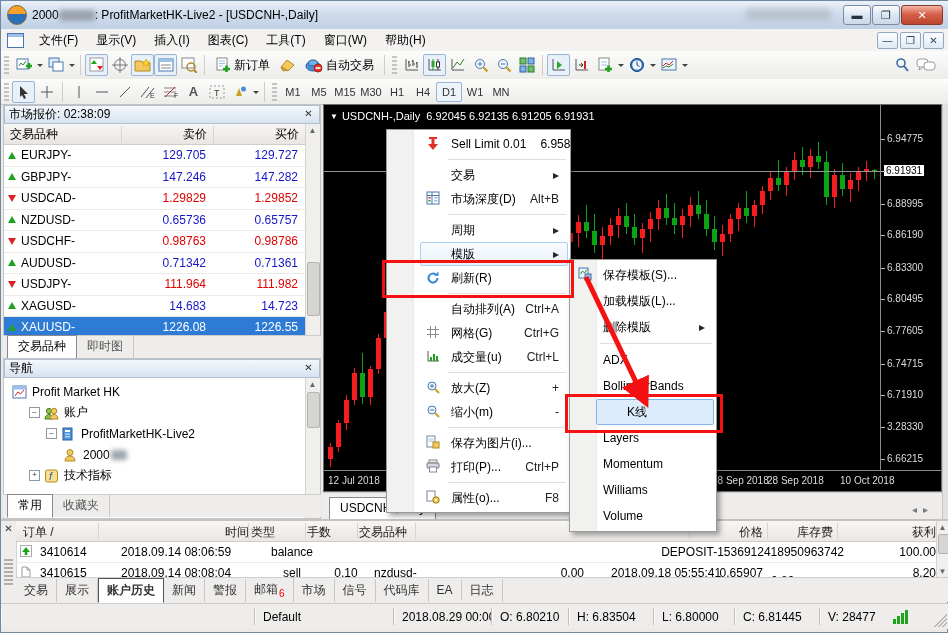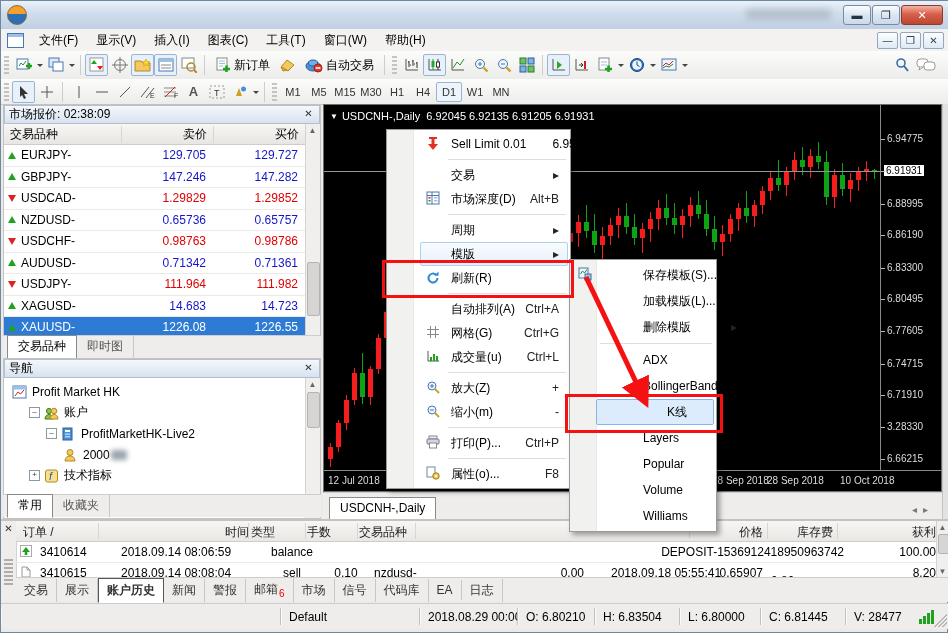--- a/index.html
+++ b/index.html
@@ -109,38 +109,41 @@
   #grip-corner{position:absolute;right:2px;bottom:2px;width:13px;height:13px;background:
     linear-gradient(135deg,transparent 0 50%,#b9b7b5 50% 57%,transparent 57% 64%,#b9b7b5 64% 71%,transparent 71% 78%,#b9b7b5 78% 85%,transparent 85%);}
 
   
   .menu{position:absolute;background:linear-gradient(90deg,#f1f1ef 0 26px,#e9e9e7 26px 27px,#fff 27px);border:1px solid #9a9a9a;box-shadow:3px 3px 5px rgba(0,0,0,.35);padding:2px;z-index:50;box-sizing:border-box;}
   #context-menu{left:385px;top:128px;width:185px;padding-left:33px;}
   #submenu{left:568px;top:258px;width:148px;z-index:55;}
   .menu-item{display:flex;align-items:center;height:24px;border:1px solid transparent;border-radius:2px;box-sizing:border-box;}
   .menu-item .mi-icon{flex:0 0 24px;text-align:center;font-size:12px;}
   .menu-item .mi-label{padding-left:6px;white-space:nowrap;}
-  .menu-item .mi-value{margin-left:26px;}
+  .menu-item .mi-value{margin-left:14px;}
   .menu-item .mi-right{margin-left:auto;padding-right:8px;color:#222;}
   .menu-item.hl{background:linear-gradient(#fafcfe,#e6f0fb);border-color:#aed0f0;}
   .menu-item.selitem{background:#dcecfc;border-color:#84b6ea;margin-left:24px;}
   .menu-sep{height:1px;background:#e0dedc;margin:3px 2px 3px 28px;}
-  #submenu .menu-item{height:26px;gap:40px;}
+  #submenu .menu-item{height:26px;}
 
   
   .ann-box{position:absolute;border:3px solid #f51111;z-index:60;}
   #ann-svg{position:absolute;left:540px;top:250px;width:210px;height:200px;z-index:61;pointer-events:none;}
 </style>
 </head>
 <body>
 
 <div class="frame">
 
   <div class="abs" id="titlebar">
     <div id="app-icon"></div>
+    <div>
+      <span>2000</span><span class="blur" style="width:36px;height:11px;"></span><span>: ProfitMarketHK-Live2 - [USDCNH-,Daily]</span>
+    </div>
     <div class="smudge" style="left:745px;top:8px;width:85px;height:11px;"></div>
     <div style="margin-left:auto;display:flex;margin-right:6px;">
       <div class="winbtn" style="width:26px;">▬</div>
       <div class="winbtn" style="width:26px;">❐</div>
       <div class="winbtn" id="btn-close-main" style="width:40px;">✕</div>
     </div>
   </div>
 
   <div class="abs" id="menubar">
     <div id="child-icon"></div>
@@ -824,21 +827,21 @@
         <div class="ttab"><span>市场</span></div>
         <div class="ttab"><span>信号</span></div>
         <div class="ttab"><span>代码库</span></div>
         <div class="ttab"><span>EA</span></div>
         <div class="ttab"><span>日志</span></div>
       </div>
   </div>
 
   <div class="abs" id="statusbar">
     <div class="scell" style="width:253px;border-left:none;"></div>
-    <div class="scell" style="width:139px;margin-left:26px;">Default</div>
+    <div class="scell" style="width:139px;">Default</div>
     <div class="scell" style="width:98px;">2018.08.29 00:00</div>
     <div class="scell" style="width:77px;">O: 6.80210</div>
     <div class="scell" style="width:85px;">H: 6.83504</div>
     <div class="scell" style="width:81px;">L: 6.80000</div>
     <div class="scell" style="width:85px;">C: 6.81445</div>
     <div class="scell" style="width:62px;">V: 28477</div>
     <div id="sig">
         <i style="height:5px;"></i>
         <i style="height:8px;"></i>
         <i style="height:11px;"></i>
@@ -933,20 +936,29 @@
             <circle cx="6" cy="6" r="4" fill="#eef4fb" stroke="#4878b0"></circle>
             <path d="M4 6h4" stroke="#4878b0"></path>
             <path d="M9 9l4 4" stroke="#c9a227" stroke-width="2"></path>
           </svg></span>
         <span class="mi-label">缩小(m)</span>
         <span class="mi-right">-</span>
       </div>
       <div class="menu-sep"></div>
       <div class="menu-item">
         <span class="mi-icon"><svg width="14" height="14">
+            <rect x="1" y="1" width="8" height="11" fill="#fff" stroke="#789"></rect>
+            <path d="M2.5 4h5M2.5 6h5" stroke="#9cc0e8"></path>
+            <rect x="7" y="7" width="6" height="6" fill="#f3c95e" stroke="#b08a28"></rect>
+          </svg></span>
+        <span class="mi-label">保存为图片(i)...</span>
+        <span class="mi-right"></span>
+      </div>
+      <div class="menu-item">
+        <span class="mi-icon"><svg width="14" height="14">
             <rect x="3" y="1" width="8" height="3" fill="#eee" stroke="#888"></rect>
             <rect x="1" y="4" width="12" height="5" rx="1" fill="#cfd8e0" stroke="#778"></rect>
             <rect x="3.5" y="8" width="7" height="5" fill="#fff" stroke="#888"></rect>
           </svg></span>
         <span class="mi-label">打印(P)...</span>
         <span class="mi-right">Ctrl+P</span>
       </div>
       <div class="menu-sep"></div>
       <div class="menu-item">
         <span class="mi-icon"><svg width="14" height="14">
@@ -995,31 +1007,31 @@
         <span class="mi-label">K线</span>
         <span class="mi-right"></span>
       </div>
       <div class="menu-item">
         <span class="mi-icon"></span>
         <span class="mi-label">Layers</span>
         <span class="mi-right"></span>
       </div>
       <div class="menu-item">
         <span class="mi-icon"></span>
-        <span class="mi-label">Popular</span>
+        <span class="mi-label">Momentum</span>
+        <span class="mi-right"></span>
+      </div>
+      <div class="menu-item">
+        <span class="mi-icon"></span>
+        <span class="mi-label">Williams</span>
         <span class="mi-right"></span>
       </div>
       <div class="menu-item">
         <span class="mi-icon"></span>
         <span class="mi-label">Volume</span>
-        <span class="mi-right"></span>
-      </div>
-      <div class="menu-item">
-        <span class="mi-icon"></span>
-        <span class="mi-label">Williams</span>
         <span class="mi-right"></span>
       </div>
     </div>
 
   <div class="ann-box" style="left:381px;top:259px;width:186px;height:32px;"></div>
   <div class="ann-box" style="left:564px;top:393px;width:152px;height:33px;"></div>
   <svg id="ann-svg">
     <defs>
         <marker id="ah" markerWidth="6" markerHeight="6" refX="4" refY="3" orient="auto">
           <path d="M0 0L6 3L0 6z" fill="#f51111"></path>

